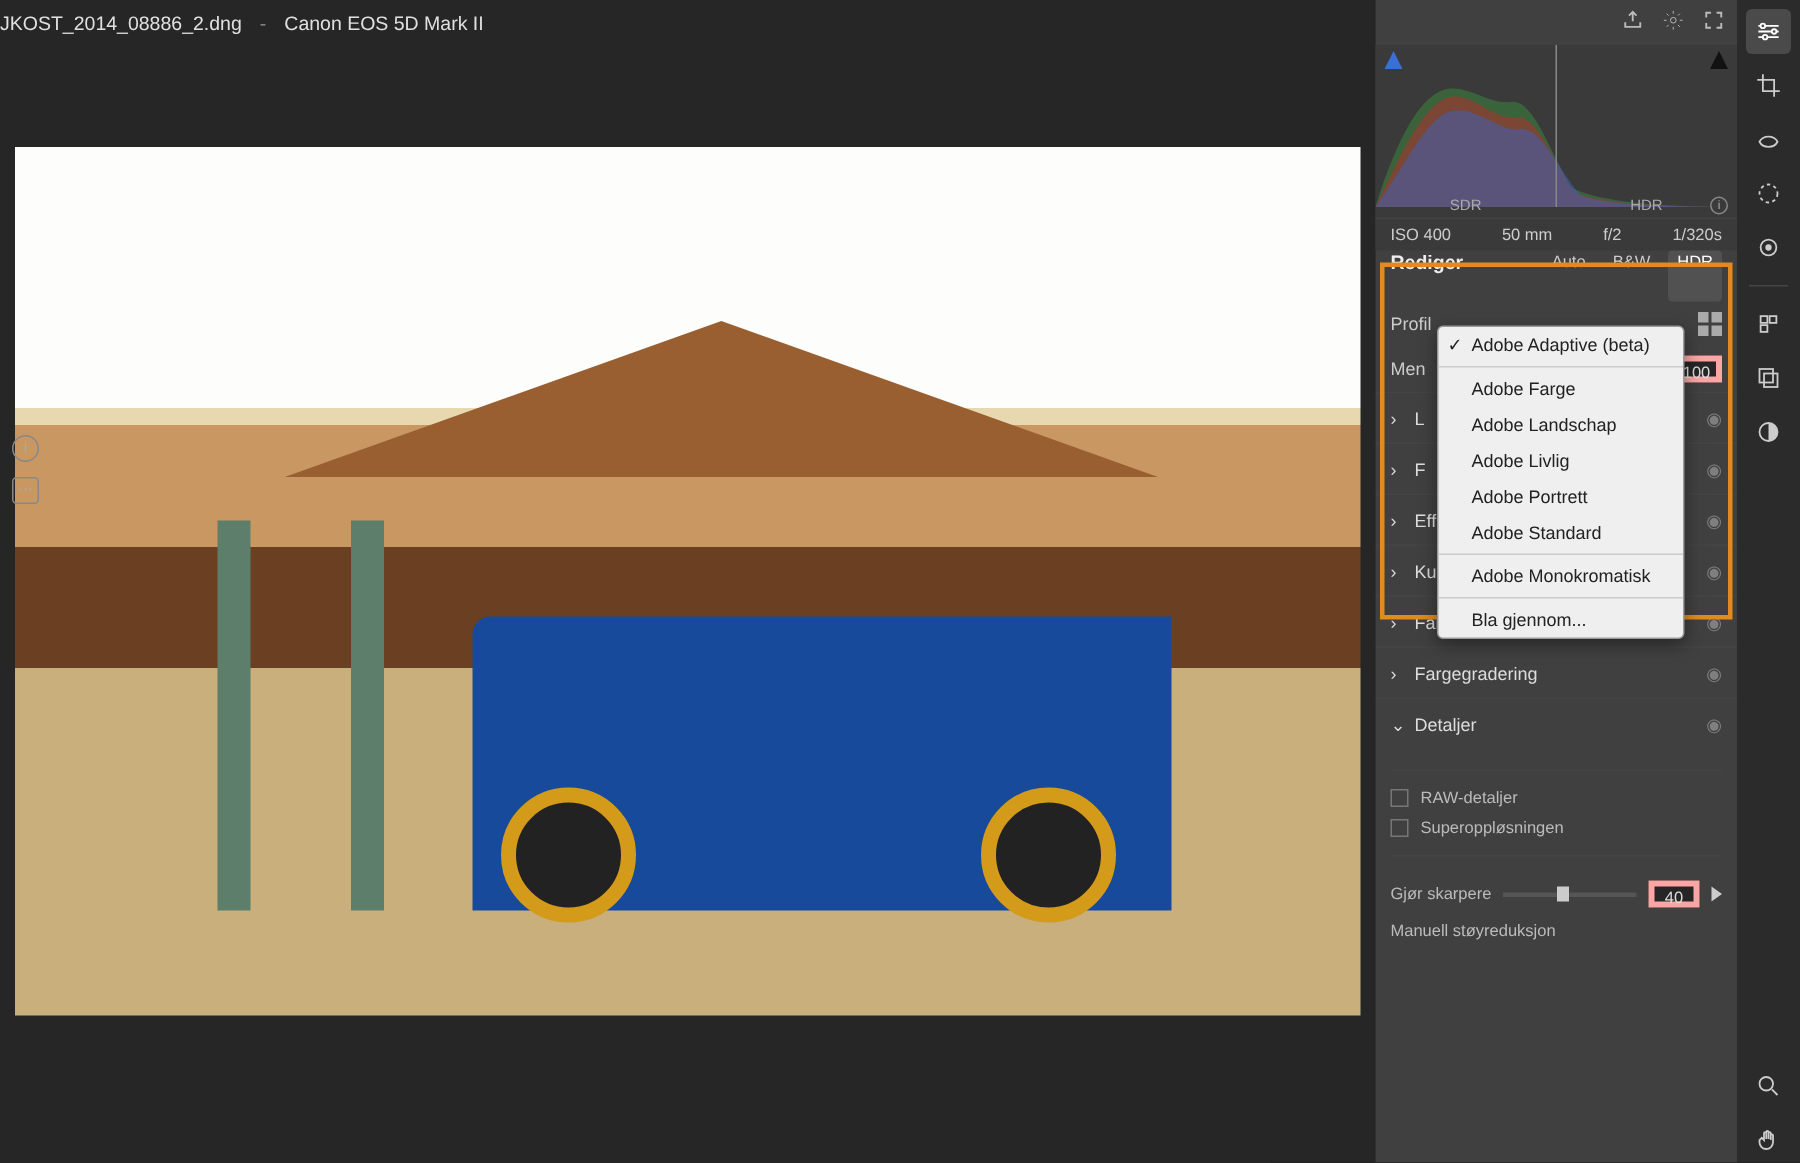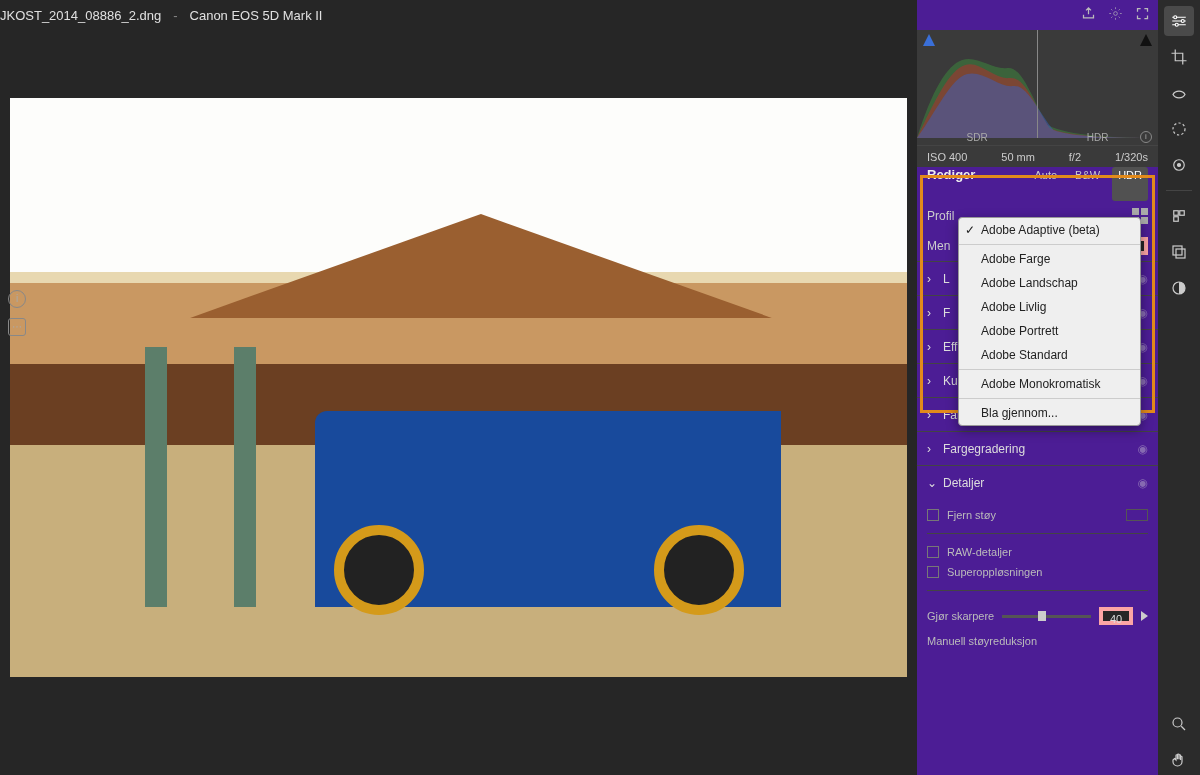--- a/index.html
+++ b/index.html
@@ -19,21 +19,21 @@
           background:#9a5f30; clip-path: polygon(0 100%,50% 0,100% 100%); }
   .pump { position:absolute; bottom:12%; width:22px; height:260px; background:#5c7e6a; }
   .pump.p1 { left:15%; } .pump.p2 { left:25%; }
   .truck { position:absolute; left:34%; bottom:12%; width:52%; height:34%;
            background:#184a9c; border-top-left-radius:12px; }
   .wheel { position:absolute; bottom:-8px; width:90px; height:90px; border-radius:50%;
            background:#222; border:10px solid #d49a1a; }
   .wheel.w1{ left:4%; } .wheel.w2{ right:8%; }
 
   
-  .panel-col { width: 241px; background: #4c1d95; display: flex; flex-direction: column; position: relative; }
+  .panel-col { width: 241px; background: #404040; display: flex; flex-direction: column; position: relative; }
   .panel-top { height: 30px; display:flex; justify-content:flex-end; align-items:center; gap:12px; padding-right:8px; }
   .panel-top svg { width:15px; height:15px; fill:#bbb; }
 
   .histogram { height: 115px; background:#3a3a3a; position:relative; }
   .hist-svg { width:100%; height:110px; display:block; }
   .hist-labels { position:absolute; bottom:2px; left:0; right:0; display:flex; justify-content:space-around; font-size:10px; color:#aaa; }
   .info-ico { position:absolute; right:6px; bottom:2px; width:12px; height:12px; border:1px solid #888; border-radius:50%; font-size:8px; text-align:center; line-height:10px; color:#aaa; }
 
   .metadata-row { height:22px; background:#3a3a3a; display:flex; align-items:center; justify-content:space-between; padding:0 10px; font-size:11px; color:#ccc; border-top:1px solid #444;}
 
@@ -45,21 +45,21 @@
   .edit-title { font-weight:600; color:#eee; font-size:13px; }
   .pill { font-size:11px; color:#ccc; padding:2px 6px; cursor:pointer; }
   .pill.active { background:#515151; border-radius:3px; color:#fff; }
 
   .profile-row, .amount-row { height:30px; display:flex; align-items:center; padding:0 10px; gap:8px; font-size:12px; color:#ccc; }
   .amount-row .slider { flex:1; height:3px; background:#555; position:relative; }
   .amount-row .knob { position:absolute; right:0; top:-4px; width:10px; height:10px; background:#bbb; border-radius:2px; }
   .valbox { width:34px; height:18px; background:#262626; border:4px solid #fca5a5; text-align:center; font-size:11px; color:#ddd; line-height:16px; }
 
   
-  .dropdown { position:absolute; top:217px; left:41px; width:183px; background:#efefef; color:#222; border:1px solid #999; border-radius:4px; box-shadow:0 4px 12px rgba(0,0,0,.4); z-index:40; font-size:12px; }
+  .dropdown { position:absolute; top:217px; left:41px; width:165px; background:#efefef; color:#222; border:1px solid #999; border-radius:4px; box-shadow:0 4px 12px rgba(0,0,0,.4); z-index:40; font-size:12px; }
   .dropdown .item { padding:5px 10px 5px 22px; position:relative; cursor:pointer; }
   .dropdown .item.sel::before { content:"✓"; position:absolute; left:6px; }
   .dropdown hr { border:none; border-top:1px solid #ccc; margin:2px 0; }
 
   
   .meta-icons { position:absolute; left:8px; top:290px; display:flex; flex-direction:column; gap:10px; z-index:5; }
   .meta-icons div { width:18px; height:18px; border:1px solid #888; border-radius:50%; color:#aaa; font-size:10px; text-align:center; line-height:16px; }
   .meta-icons .sq { border-radius:3px; }
 
   
@@ -242,26 +242,20 @@
       </div>
         </div>
 
       <div class="section">
         <div class="section-h">
           <span class="chev">⌄</span>
           <span>Detaljer</span>
           <span class="eye">◉</span>
         </div>
         <div class="section-body">
-          <div class="chk">
-            <span class="box"></span>
-            <span>Fjern støy</span>
-            <span style="flex:1"></span>
-            <span class="box" style="width:22px;border-color:#555"></span>
-          </div>
           <hr style="border:none;border-top:1px solid #444;margin:8px 0">
           <div class="chk">
               <span class="box"></span>
             <span>RAW-detaljer</span>
             </div>
           <div class="chk">
               <span class="box"></span>
             <span>Superoppløsningen</span>
             </div>
           <hr style="border:none;border-top:1px solid #444;margin:8px 0">

